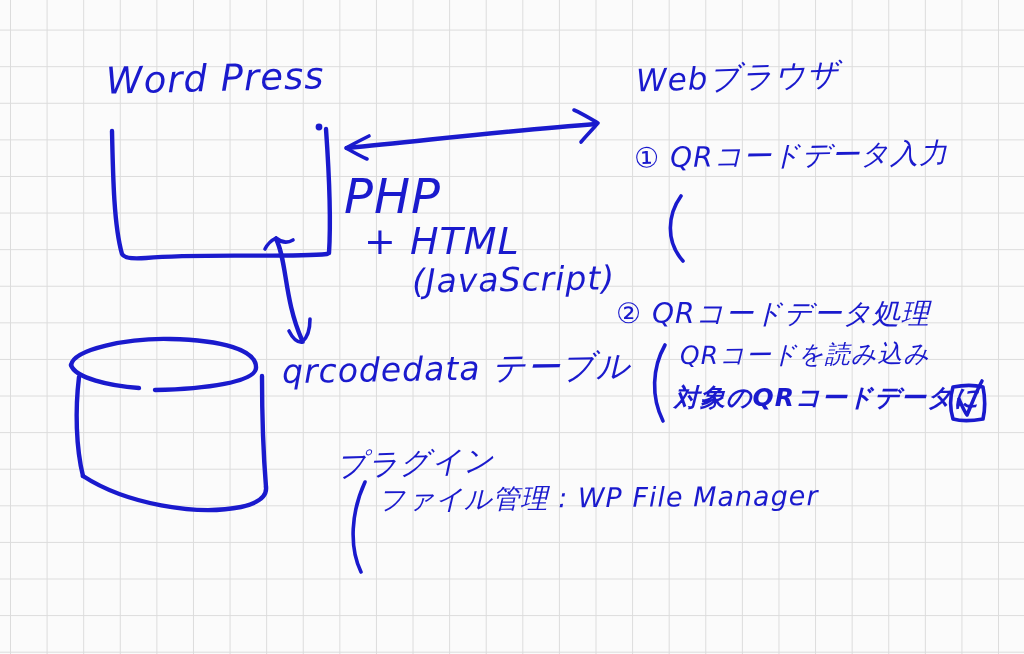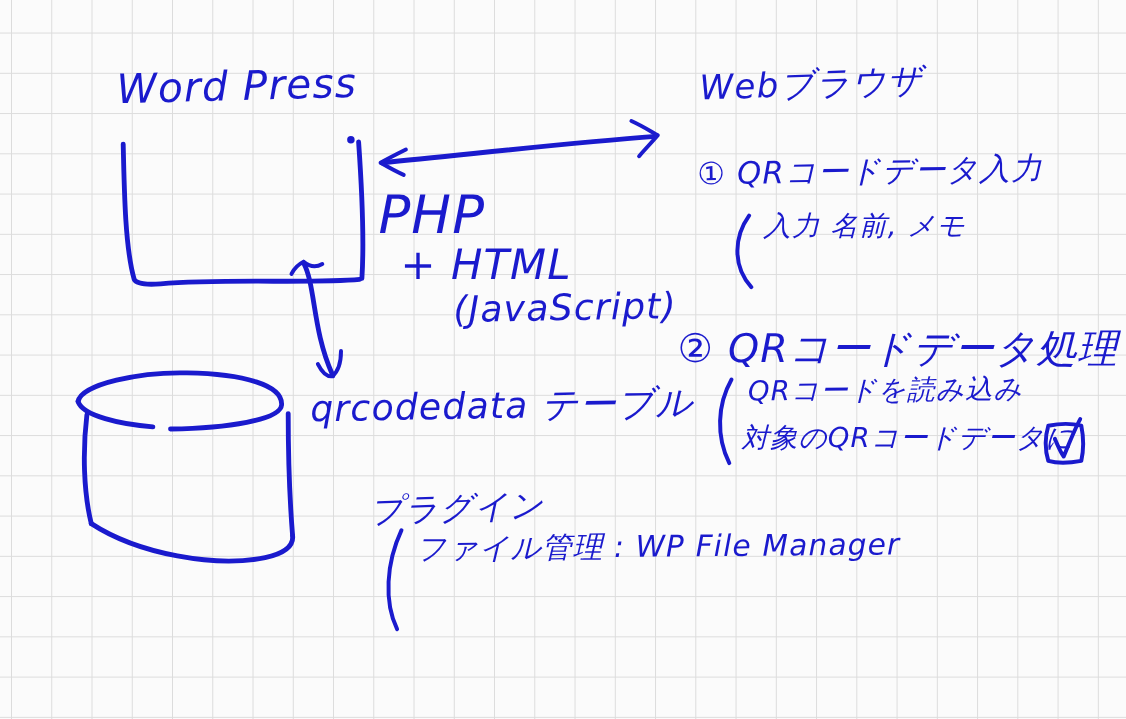--- a/index.html
+++ b/index.html
@@ -92,22 +92,21 @@
 
   <div class="hw" style="left:364px; top:222px; font-size:38px;">+ HTML</div>
   <div class="hw" style="left:344px; top:172px; font-size:48px;">PHP</div>
   <div class="hw" style="left:412px; top:263px; font-size:33px; transform:rotate(-1deg);">(JavaScript)</div>
 
   <div class="hw" style="left:282px; top:352px; font-size:33px; transform:rotate(-1deg);">qrcodedata テーブル</div>
 
   <div class="hw" style="left:636px; top:62px; font-size:31px; transform:rotate(-2deg);">Webブラウザ</div>
 
   <div class="hw" style="left:634px; top:142px; font-size:28px; transform:rotate(-1deg);">① QRコードデータ入力</div>
-  <div class="hw" style="left:694px; top:193px; font-size:25px;">入力 名前, メモ</div>
 
-  <div class="hw" style="left:616px; top:300px; font-size:36px;text-align:center;">② QRコードデータ処理</div>
+  <div class="hw" style="left:616px; top:300px; font-size:28px;text-align:center;">② QRコードデータ処理</div>
   <div class="hw" style="left:680px; top:342px; font-size:25px; transform:rotate(-0.5deg);">QRコードを読み込み</div>
-  <div class="hw" style="left:674px; top:385px; font-size:25px;">対象のQRコードデータに</div>
+  <div class="hw" style="left:674px; top:385px; font-size:25px;font-weight:bold;">対象のQRコードデータに</div>
 
   <div class="hw" style="left:336px; top:448px; font-size:30px; transform:rotate(-2deg);">プラグイン</div>
   <div class="hw" style="left:378px; top:484px; font-size:27px; transform:rotate(-0.5deg);">ファイル管理 : WP File Manager</div>
 
 </div>
 
 </body></html>

